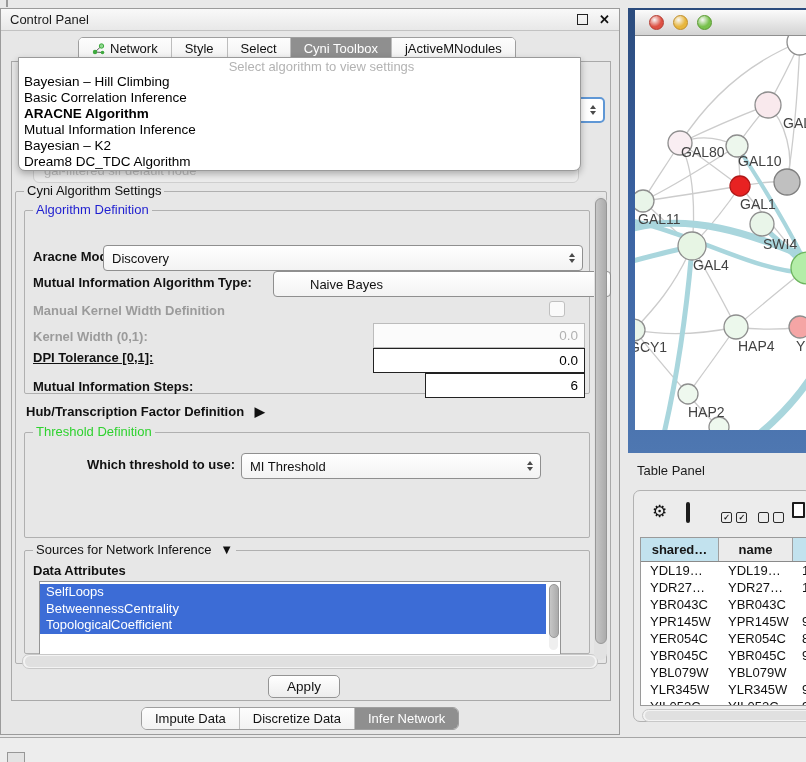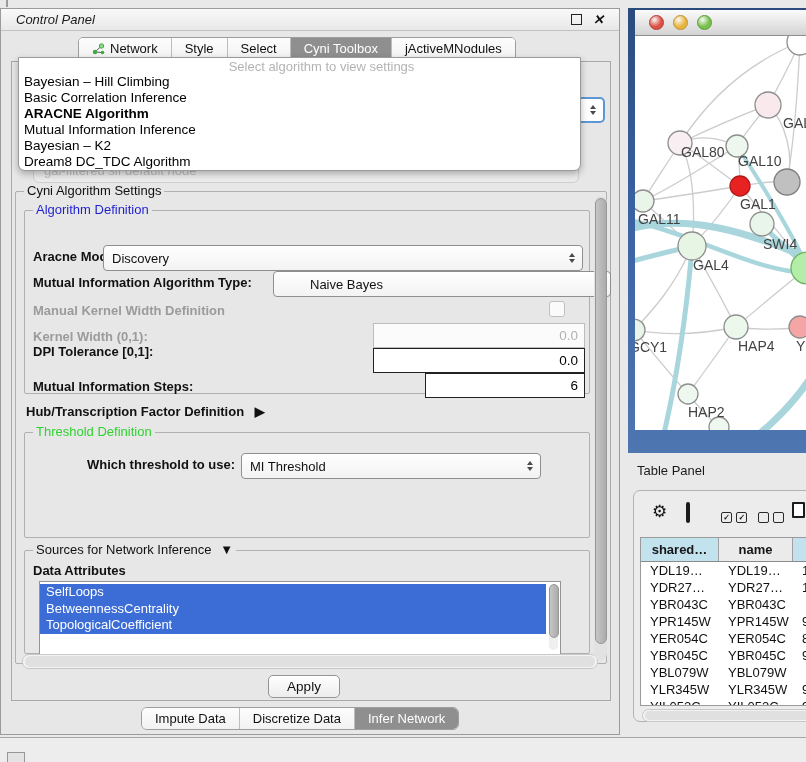--- a/index.html
+++ b/index.html
@@ -3,21 +3,21 @@
 <meta charset="utf-8">
 <style>
   html,body{margin:0;padding:0;}
   .page{position:relative;width:806px;height:762px;background:#e9e9e9;overflow:hidden;
         font-family:"Liberation Sans",sans-serif;-webkit-font-smoothing:antialiased;}
   .abs{position:absolute;box-sizing:border-box;}
 
   
   .cp-window{left:0;top:8px;width:620px;height:727px;background:#e7e7e7;border:1px solid #9b9b9b;}
   .cp-titlebar{left:0;top:0;right:0;height:22px;background:linear-gradient(#f9f9f9,#e8e8e8);
-               border-bottom:1px solid #c2c2c2;display:flex;align-items:center;padding:0 15px;font-size:13px;color:#1b1b1b;font-style:italic;}
+               border-bottom:1px solid #c2c2c2;display:flex;align-items:center;padding:0 9px;font-size:13px;color:#1b1b1b;}
   .cp-float{margin-left:auto;width:9px;height:9px;border:1.6px solid #222;}
   .cp-close{margin-left:11px;font-size:13px;font-weight:bold;color:#111;line-height:1;}
   .notch{left:6px;top:0;width:2px;height:7px;background:#9a9a9a;}
 
   
   .tabbar{display:flex;height:23px;border:1px solid #9e9e9e;background:#fbfbfb;overflow:hidden;}
   .tabbar.top{border-radius:5px 5px 0 0;}
   .tabbar.bottom{border-radius:6px;}
   .tab{display:flex;align-items:center;gap:5px;padding:0 13px;font-size:13px;color:#111;
        background:linear-gradient(#fdfdfd,#f2f2f2);border-right:1px solid #bdbdbd;white-space:nowrap;}
@@ -185,21 +185,21 @@
         </div>
 
         <span class="lbl dis" style="left:8px;top:92px;">Manual Kernel Width Definition</span>
         <span class="cbx" style="left:524px;top:90px;"></span>
 
         <span class="lbl dis" style="left:8px;top:118px;">Kernel Width (0,1):</span>
         <div class="tfield dis" style="left:348px;top:112px;width:198px;height:23px;">
           <span>0.0</span>
         </div>
 
-        <span class="lbl" style="left:8px;top:133px;">DPI Tolerance [0,1]:</span>
+        <span class="lbl" style="left:8px;top:139px;text-decoration:underline;">DPI Tolerance [0,1]:</span>
         <div class="tfield" style="left:348px;top:137px;width:198px;height:23px;">
           <span>0.0</span>
         </div>
 
         <span class="lbl" style="left:8px;top:168px;">Mutual Information Steps:</span>
         <div class="tfield" style="left:400px;top:162px;width:146px;height:23px;">
           <span>6</span>
         </div>
       </div>
 

